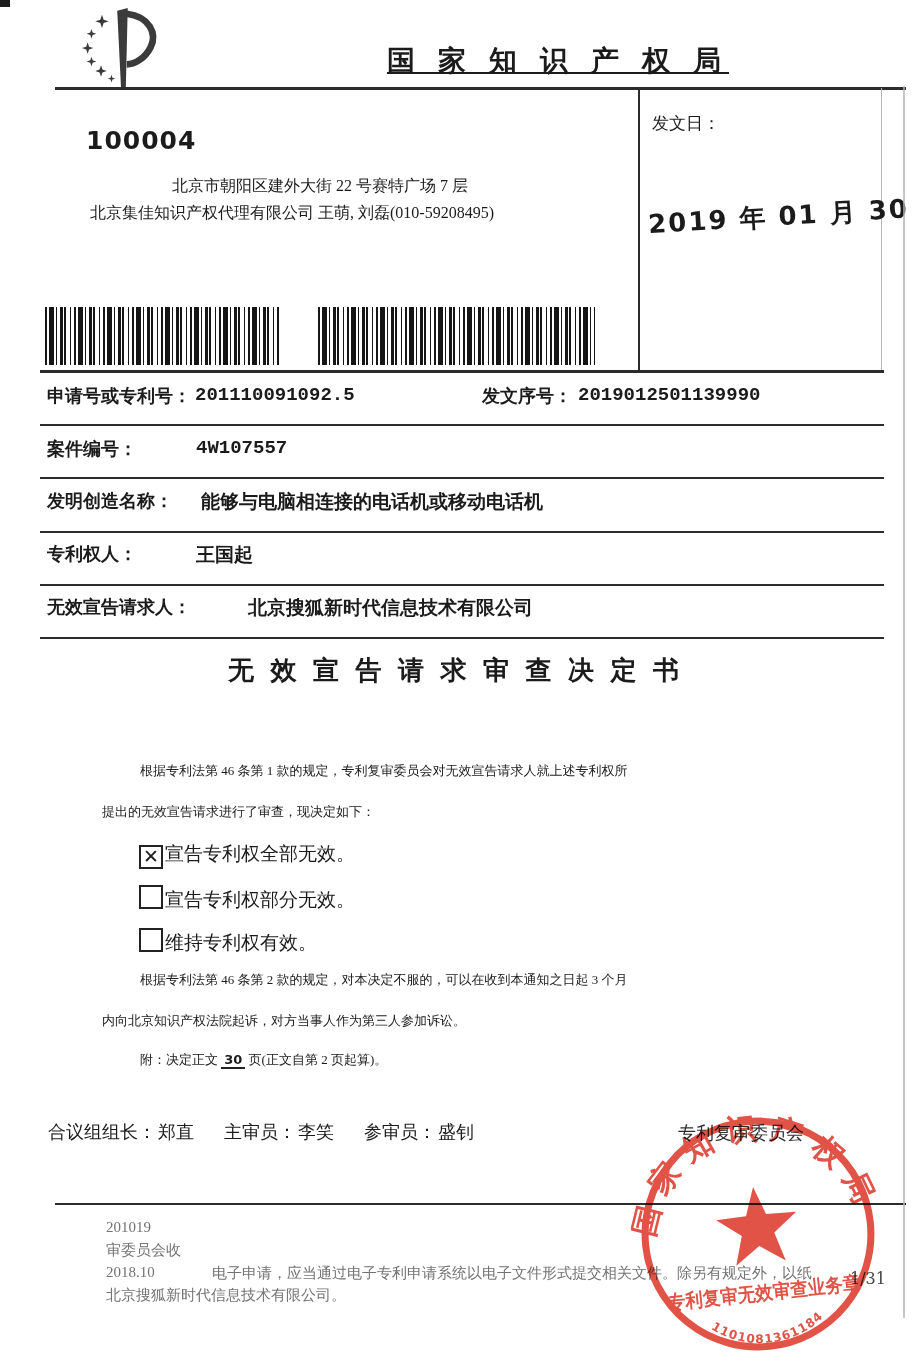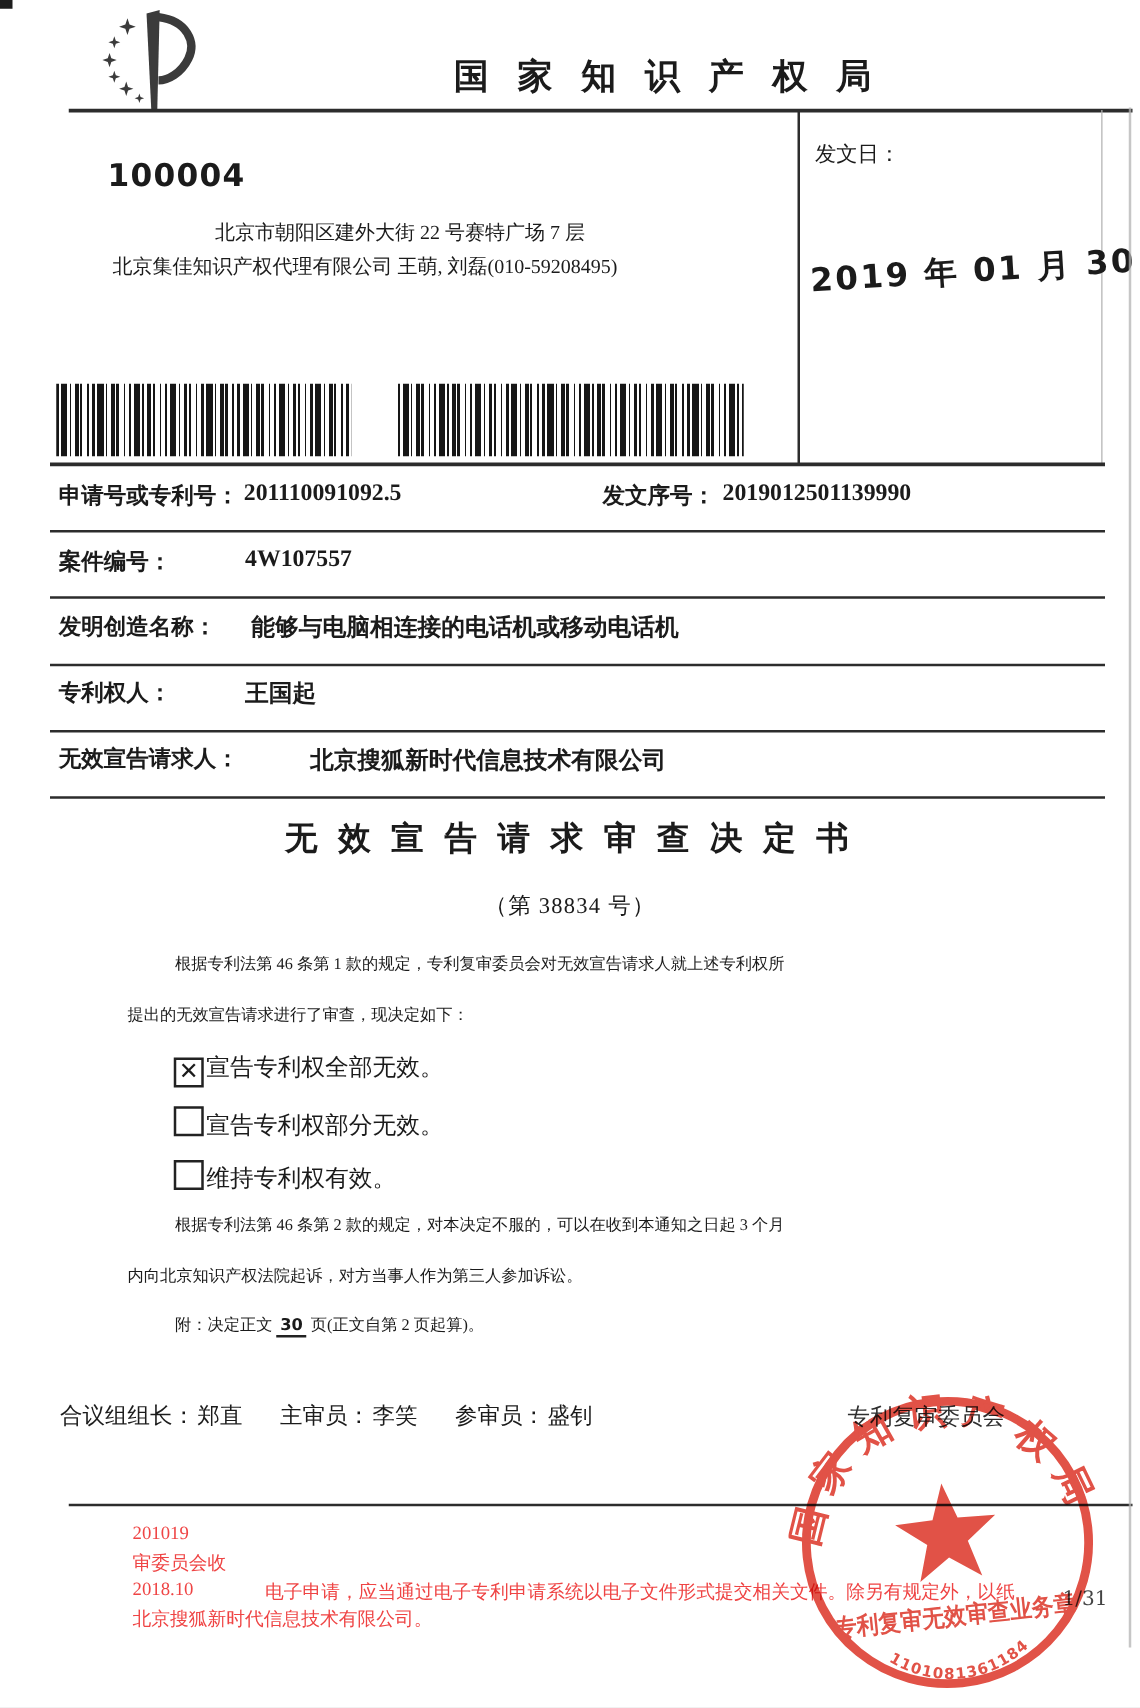--- a/index.html
+++ b/index.html
@@ -21,61 +21,61 @@
   .dispatch-label{font-size:17px;}
   .dispatch-date{font-size:26px; font-weight:bold; letter-spacing:2px; transform:rotate(-3.5deg); white-space:nowrap;}
   .barcode{
     position:absolute; height:58px;
     background:repeating-linear-gradient(90deg,
       #161616 0 2px,#fff 2px 4px,#161616 4px 9px,#fff 9px 11px,
       #161616 11px 12px,#fff 12px 15px,#161616 15px 18px,#fff 18px 19px,
       #161616 19px 21px,#fff 21px 25px,#161616 25px 26px,#fff 26px 29px);
   }
   .flabel{font-size:18px; font-weight:bold; white-space:nowrap;}
-  .fval-num{font-size:19px; font-weight:bold; font-family:Liberation Serif, serif; white-space:nowrap;}
+  .fval-num{font-size:19px; font-weight:bold; font-family:Liberation Mono, monospace; white-space:nowrap;}
   .fval-cn{font-size:19px; font-weight:bold; white-space:nowrap;}
   .doc-title{font-size:26px; font-weight:bold; letter-spacing:5px; white-space:nowrap;}
   .doc-subtitle{font-size:18px; letter-spacing:1px;}
   .body-line{font-size:13px; white-space:nowrap;}
   .opt-row{position:absolute; white-space:nowrap;}
   .opt-box{
     display:inline-block; width:20px; height:20px; border:2px solid #222;
     vertical-align:-3px; text-align:center; line-height:19px;
     font-size:19px; font-weight:bold; font-family:"DejaVu Sans",sans-serif;
   }
   .opt-label{font-size:19px; margin-left:2px;}
   .attach-pages{font-weight:bold; font-family:"DejaVu Sans",sans-serif;
     border-bottom:2px solid #222; padding:0 3px;}
   .sig-line{font-size:18px; white-space:nowrap;}
   .sig-line span{margin-right:2px;}
   .sig-gap{display:inline-block; width:26px;}
   .board-name{font-size:18px; color:#2e2e2e; white-space:nowrap;}
   .seal{position:absolute; left:632px; top:1108px; width:252px; height:252px;
     transform:rotate(-6deg); opacity:.87; mix-blend-mode:multiply;}
-  .footer-note{font-size:15px; white-space:nowrap; color:#ef4444;text-align:center;}
+  .footer-note{font-size:15px; white-space:nowrap; color:#737373;text-align:center;}
   .page-num{font-size:16px; color:#444; font-family:"DejaVu Serif",serif;}
   .scan-edge{position:absolute; background:#b3b3b3;}
   .speck{position:absolute; background:#1d1d1d;}
 </style>
 </head>
 <body>
 
 <div class="page">
 
   <svg class="abs" style="left:76px; top:8px;" width="92" height="84" viewBox="0 0 90 88">
     <polygon fill="#3b3b3b" points="24,7 25.75,12.25 31,14 25.75,15.75 24,21 22.25,15.75 17,14 22.25,12.25"></polygon>
     <polygon fill="#3b3b3b" points="13,22 14.25,25.75 18,27 14.25,28.25 13,32 11.75,28.25 8,27 11.75,25.75"></polygon>
     <polygon fill="#3b3b3b" points="9,36 10.5,40.5 15,42 10.5,43.5 9,48 7.5,43.5 3,42 7.5,40.5"></polygon>
     <polygon fill="#3b3b3b" points="13,51 14.25,54.75 18,56 14.25,57.25 13,61 11.75,57.25 8,56 11.75,54.75"></polygon>
     <polygon fill="#3b3b3b" points="23,60 24.5,64.5 29,66 24.5,67.5 23,72 21.5,67.5 17,66 21.5,64.5"></polygon>
     <polygon fill="#3b3b3b" points="34,70 35,73 38,74 35,75 34,78 33,75 30,74 33,73"></polygon>
     <polygon fill="#3b3b3b" points="40,3 51,0 49,84 44,84"></polygon>
     <path d="M50,6 C74,9 82,27 75,41 C69,53 58,59 50,59" fill="none" stroke="#3b3b3b" stroke-width="7"></path>
   </svg>
-  <div class="abs agency-title" style="left:363px; top:42px;">国 家 知 识 产 权 局</div>
+  <div class="abs agency-title" style="left:387px; top:42px;text-decoration:underline;">国 家 知 识 产 权 局</div>
   <div class="rule thick" style="left:55px; top:87px; width:851px;"></div>
 
   <div class="abs postal sans b" style="left:86px; top:126px;">100004</div>
   <div class="abs addr" style="left:172px; top:176px;">北京市朝阳区建外大街 22 号赛特广场 7 层</div>
   <div class="abs addr" style="left:90px; top:203px;">北京集佳知识产权代理有限公司 王萌, 刘磊(010-59208495)</div>
 
   <div class="vrule" style="left:638px; top:88px; height:283px;"></div>
   <div class="scan-edge" style="left:881px; top:88px; width:1px; height:283px;"></div>
   <div class="abs dispatch-label" style="left:652px; top:112px;">发文日：</div>
   <div class="abs dispatch-date sans" style="left:648px; top:198px;">2019 年 01 月 30 日</div>
@@ -111,21 +111,20 @@
   </div>
   <div class="rule" style="left:40px; top:584px; width:844px;"></div>
 
   <div class="abs" style="left:47px; top:595px; width:840px;">
     <span class="flabel">无效宣告请求人：</span>
     <span class="fval-cn abs" style="left:201px; top:0;">北京搜狐新时代信息技术有限公司</span>
   </div>
   <div class="rule" style="left:40px; top:637px; width:844px;"></div>
 
   <div class="abs doc-title" style="left:0; top:653px; width:912px; text-align:center;">无 效 宣 告 请 求 审 查 决 定 书</div>
-  <div class="abs doc-subtitle" style="left:0; top:712px; width:912px; text-align:center;">（第 38834 号）</div>
 
   <div class="abs body-line" style="left:140px; top:762px;">根据专利法第 46 条第 1 款的规定，专利复审委员会对无效宣告请求人就上述专利权所</div>
   <div class="abs body-line" style="left:102px; top:803px;">提出的无效宣告请求进行了审查，现决定如下：</div>
 
   <div class="opt-row" style="left:139px; top:885px;">
     <span class="opt-box"></span><span class="opt-label">宣告专利权部分无效。</span>
   </div>
   <div class="opt-row" style="left:139px; top:841px;">
     <span class="opt-box">✕</span><span class="opt-label">宣告专利权全部无效。</span>
   </div>

